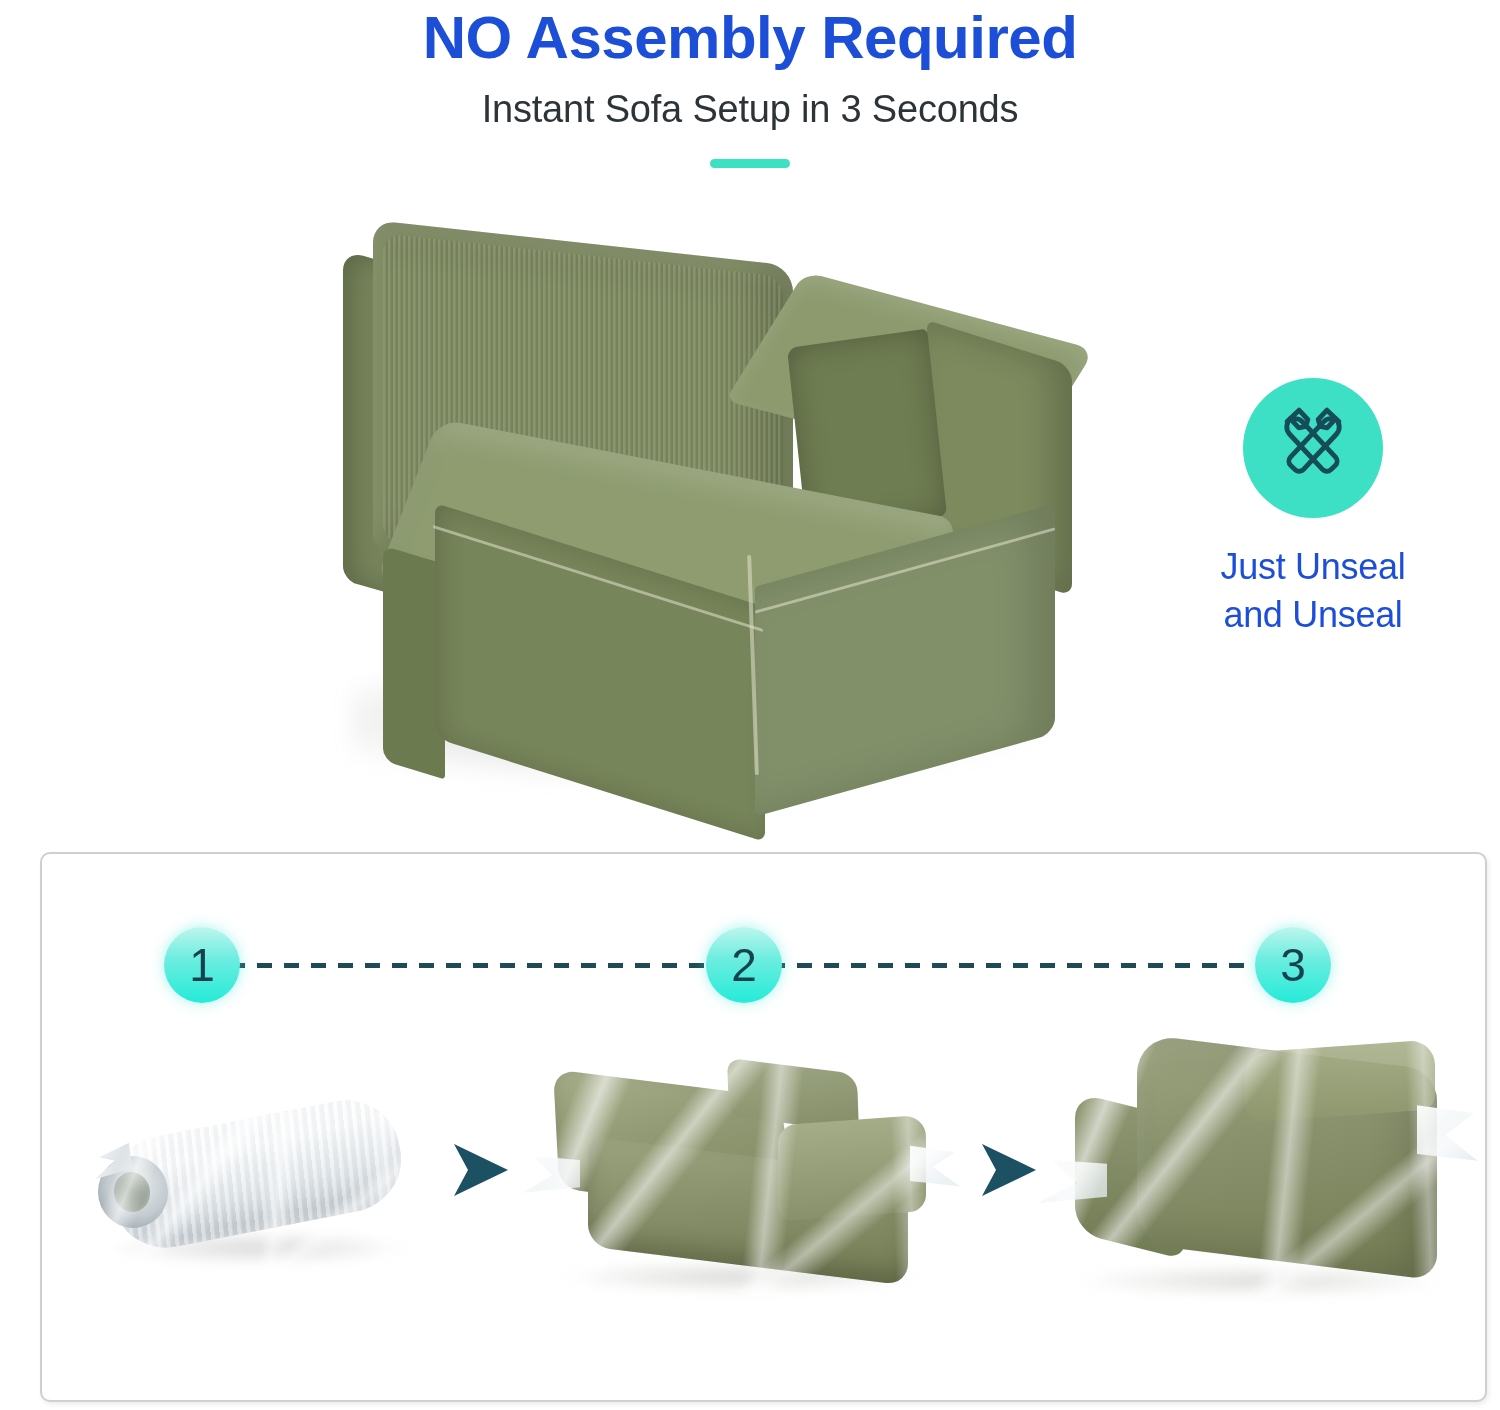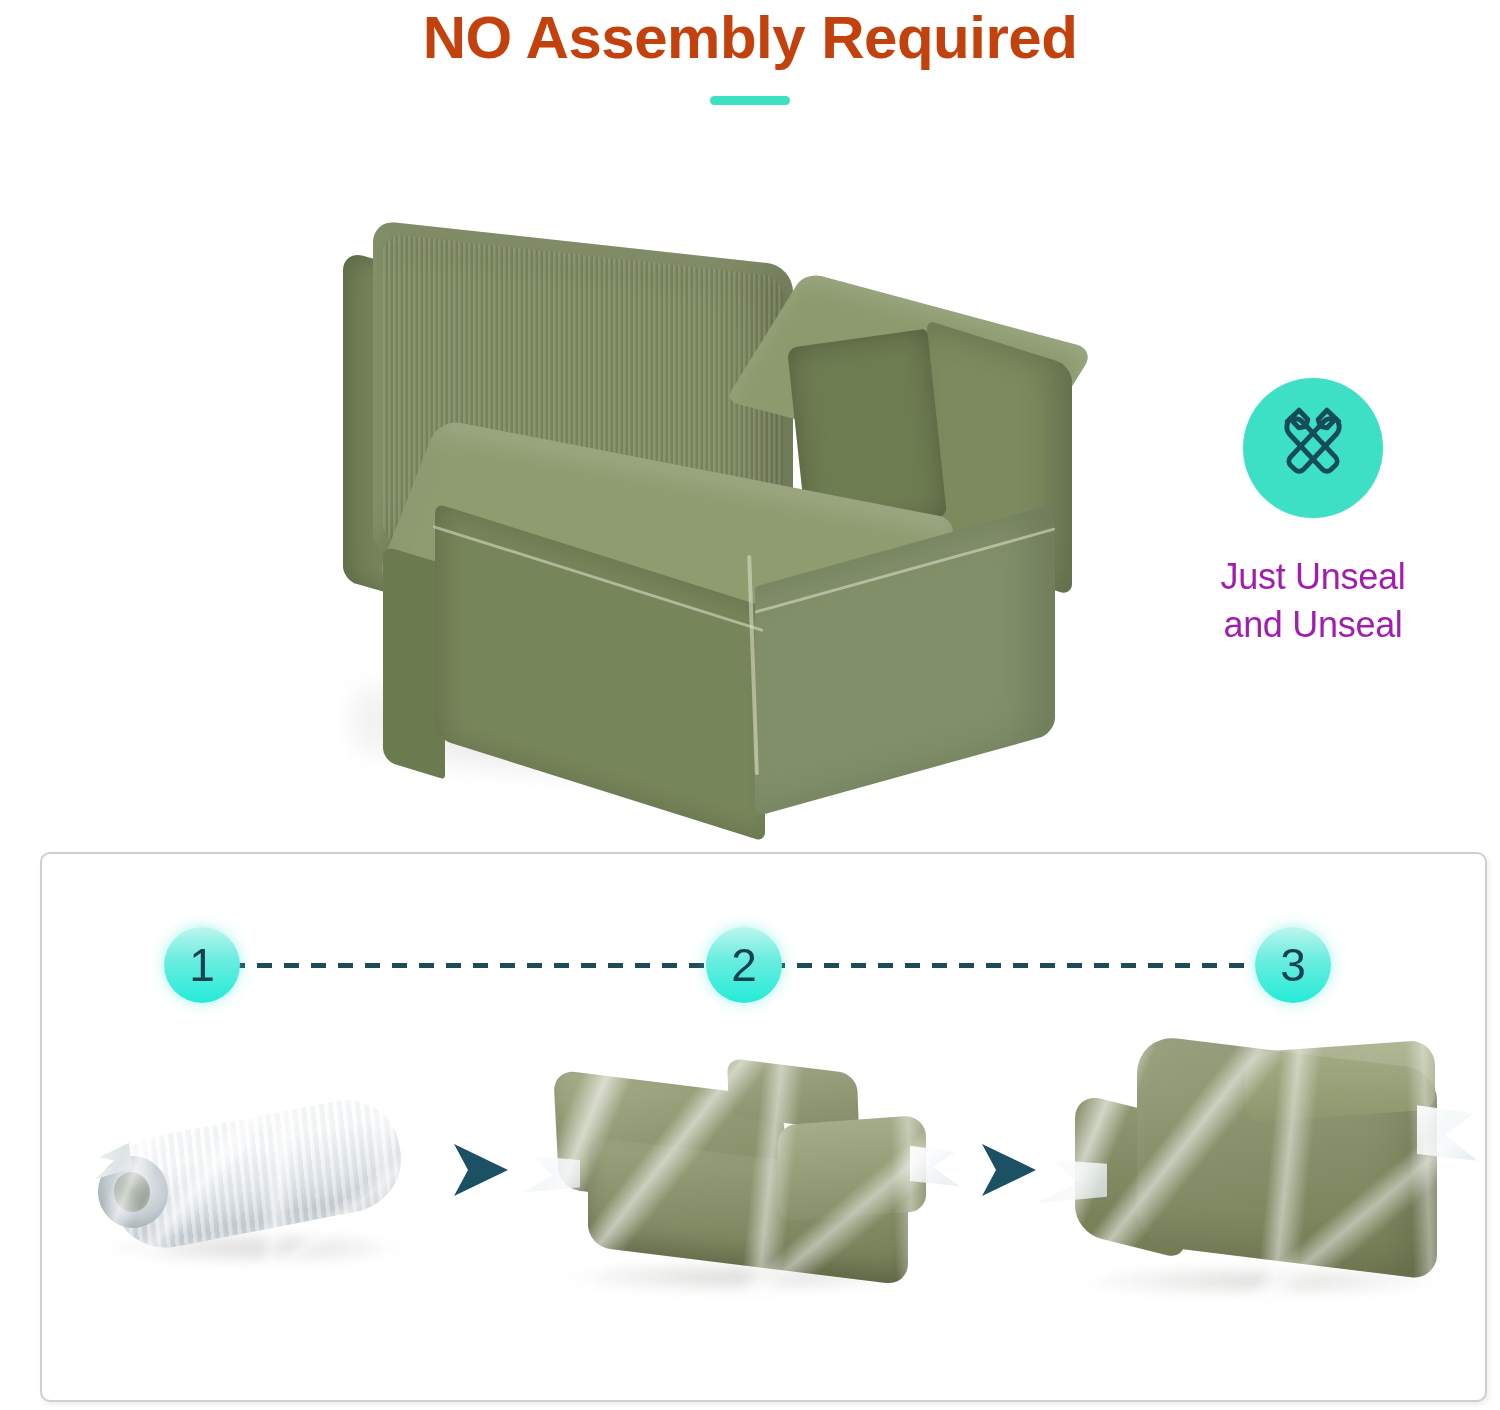--- a/index.html
+++ b/index.html
@@ -7,21 +7,21 @@
   body {
     background:#ffffff;
     font-family:"Liberation Sans", sans-serif;
     position:relative;
     overflow:hidden;
   }
 
   
   #header { position:absolute; left:0; top:0; width:1500px; height:200px; text-align:center; }
   #title {
-    font-size:60px; font-weight:bold; color:#c2410c;
+    font-size:60px; font-weight:bold; color:#1d4ed8;
     letter-spacing:-0.5px; line-height:1.0;
     padding-top:8px;
   }
   #subtitle {
     font-size:38px; font-weight:400; color:#2C3438;
     letter-spacing:-0.2px; margin-top:20px;
   }
   #accent-bar {
     width:80px; height:9px; border-radius:5px;
     background:#3DE0C0; margin:28px auto 0 auto;
@@ -133,22 +133,22 @@
   }
 
   
   #feature { position:absolute; left:1148px; top:378px; width:330px; text-align:center; }
   #feature-circle {
     width:140px; height:140px; border-radius:50%;
     background:#3EE0C5; margin:0 auto;
     display:flex; align-items:center; justify-content:center;
   }
   #feature-label {
-    margin-top:35px; font-size:36px; line-height:1.32;
-    color:#a21caf; font-weight:400; letter-spacing:-0.3px;
+    margin-top:25px; font-size:36px; line-height:1.32;
+    color:#1d4ed8; font-weight:400; letter-spacing:-0.3px;
   }
 
   
   #steps-panel {
     position:absolute; left:40px; top:852px; width:1447px; height:550px;
     background:#fff; border:2px solid #CFCFCF; border-radius:10px;
     box-shadow:2px 3px 5px rgba(0,0,0,0.07);
   }
 
   #dash-line {
@@ -286,20 +286,21 @@
   .wrap-tail {
     position:absolute;
     background:linear-gradient(135deg, rgba(255,255,255,0.95), rgba(222,232,236,0.75));
   }
 </style>
 </head>
 <body>
 
 <div id="header">
   <div id="title">NO Assembly Required</div>
+  <div id="subtitle">Instant Sofa Setup in 3 Seconds</div>
   <div id="accent-bar"></div>
 </div>
 
 <div id="hero">
   <div id="sofa-wrap">
     <div id="sofa-shadow"></div>
 
     <div class="piece" id="left-side"></div>
     <div class="piece" id="back-cushion"></div>
     <div class="piece cord-v" id="back-cushion-face"></div>

